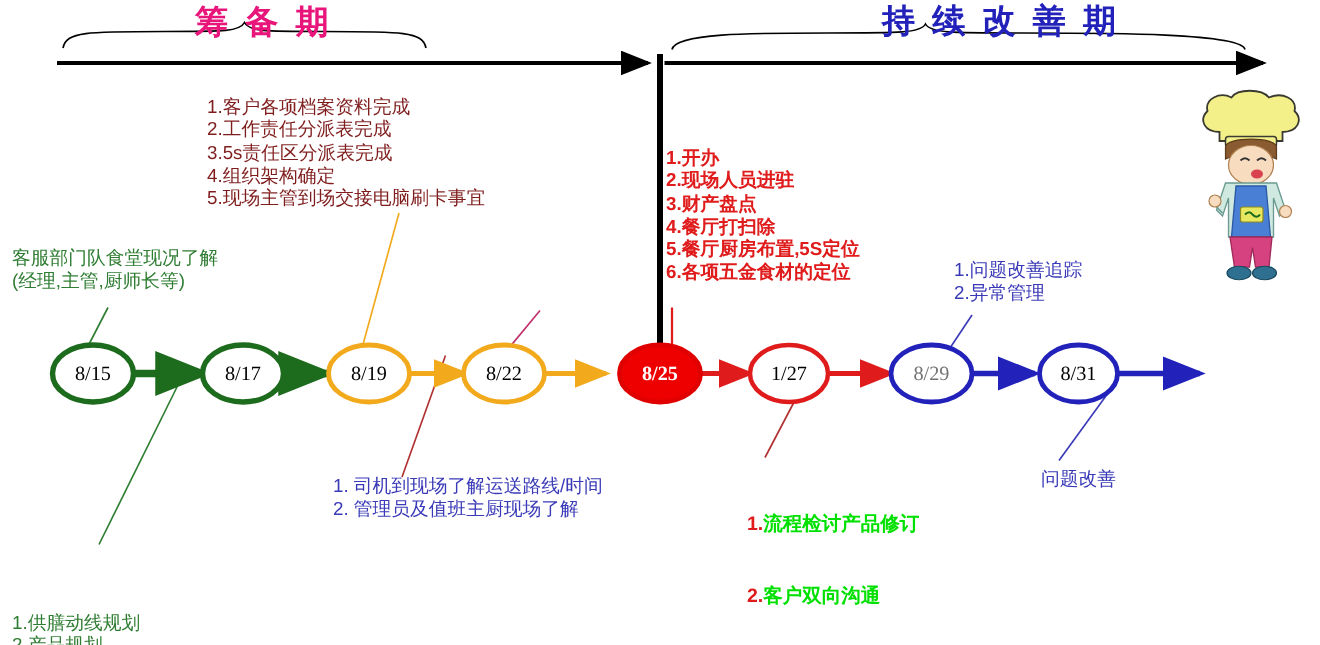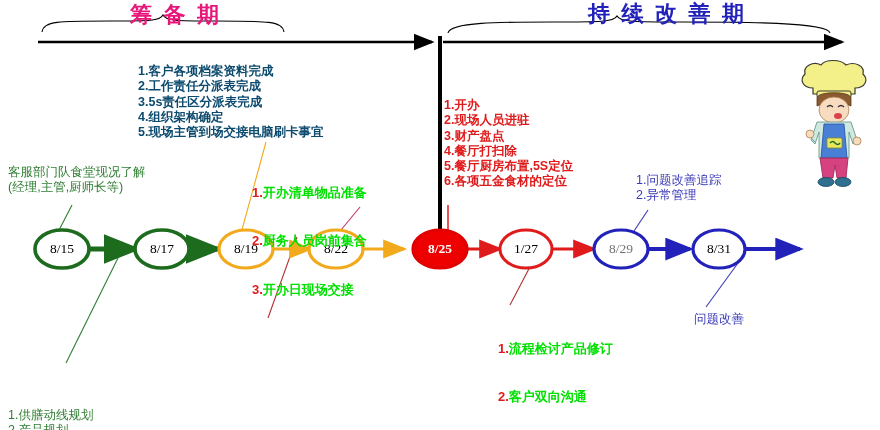--- a/index.html
+++ b/index.html
@@ -33,21 +33,21 @@
   }
   .phase-title {
     font-size: 22px;
     font-weight: bold;
     letter-spacing: 3px;
     font-family: "Liberation Serif", "DejaVu Serif", serif;
   }
   .phase-prep { color: #e8157a; }
   .phase-improve { color: #2222bb; }
 
-  .list-orange { color: #0c4a6e; font-size: 12.5px; font-weight: bold; }
+  .list-orange { color: #7f1d1d; font-size: 12.5px; font-weight: normal; }
   .list-red    { color: #e01b1b; font-size: 12.5px; font-weight: bold; }
   .list-blue   { color: #3a3ab8; font-size: 12.5px; }
   .list-green-dark { color: #2f7d32; font-size: 12.5px; }
   .list-green-bright { color: #00e000; font-size: 13px; font-weight: bold; }
   .num-red { color: #e01b1b; font-weight: bold; }
 
   .node-label {
     position: absolute;
     font-size: 13.5px;
     font-family: "Liberation Serif", "DejaVu Serif", serif;
@@ -164,29 +164,26 @@
   <div class="node-label" style="left:595px; top:241px; width:52px; color:#737373;">8/29</div>
   <div class="node-label" style="left:693px; top:241px; width:52px; color:#000;">8/31</div>
 
 
   <div class="txt list-orange" style="left:138px; top:64px;">1.客户各项档案资料完成
 2.工作责任分派表完成
 3.5s责任区分派表完成
 4.组织架构确定
 5.现场主管到场交接电脑刷卡事宜</div>
 
-  <div class="txt" style="left:252px; top:152px; font-size:13px; font-weight:bold; line-height:1.25;">
-    <div><span class="num-red">1.</span><span class="list-green-bright">开办清单物品准备</span></div>
-    <div><span class="num-red">2.</span><span class="list-green-bright">厨务人员岗前集合</span></div>
-    <div><span class="num-red">3.</span><span class="list-green-bright">开办日现场交接</span></div>
-  </div>
 
   <div class="txt list-green-dark" style="left:8px; top:165px;">客服部门队食堂现况了解
 (经理,主管,厨师长等)</div>
 
+  <div class="txt list-blue" style="left:222px; top:317px;">1. 司机到现场了解运送路线/时间
+2. 管理员及值班主厨现场了解</div>
 
   <div class="txt list-green-dark" style="left:8px; top:368px;margin-top:40px;">1.供膳动线规划
 2.产品规划
 3.人员用餐特性分析
 4.餐厅及厨房动线分析与完成</div>
 
   <div class="txt list-red" style="left:444px; top:98px;">1.开办
 2.现场人员进驻
 3.财产盘点
 4.餐厅打扫除

